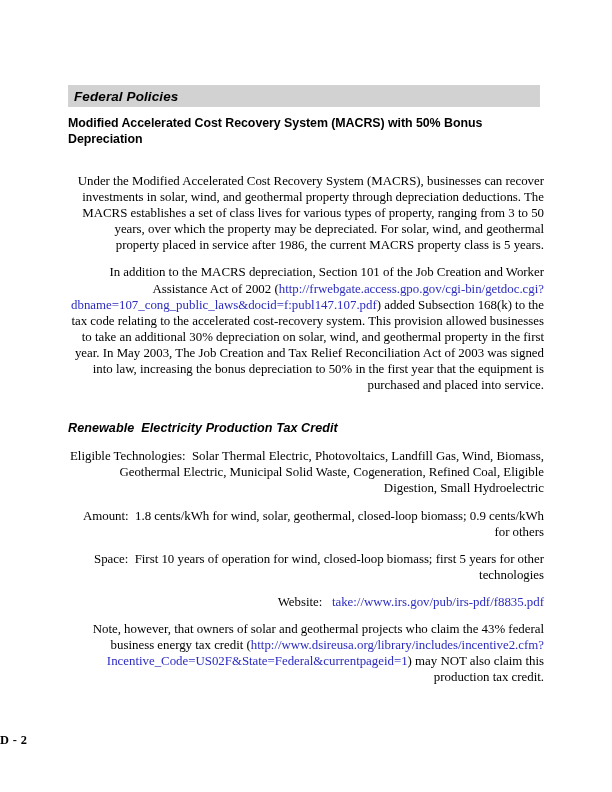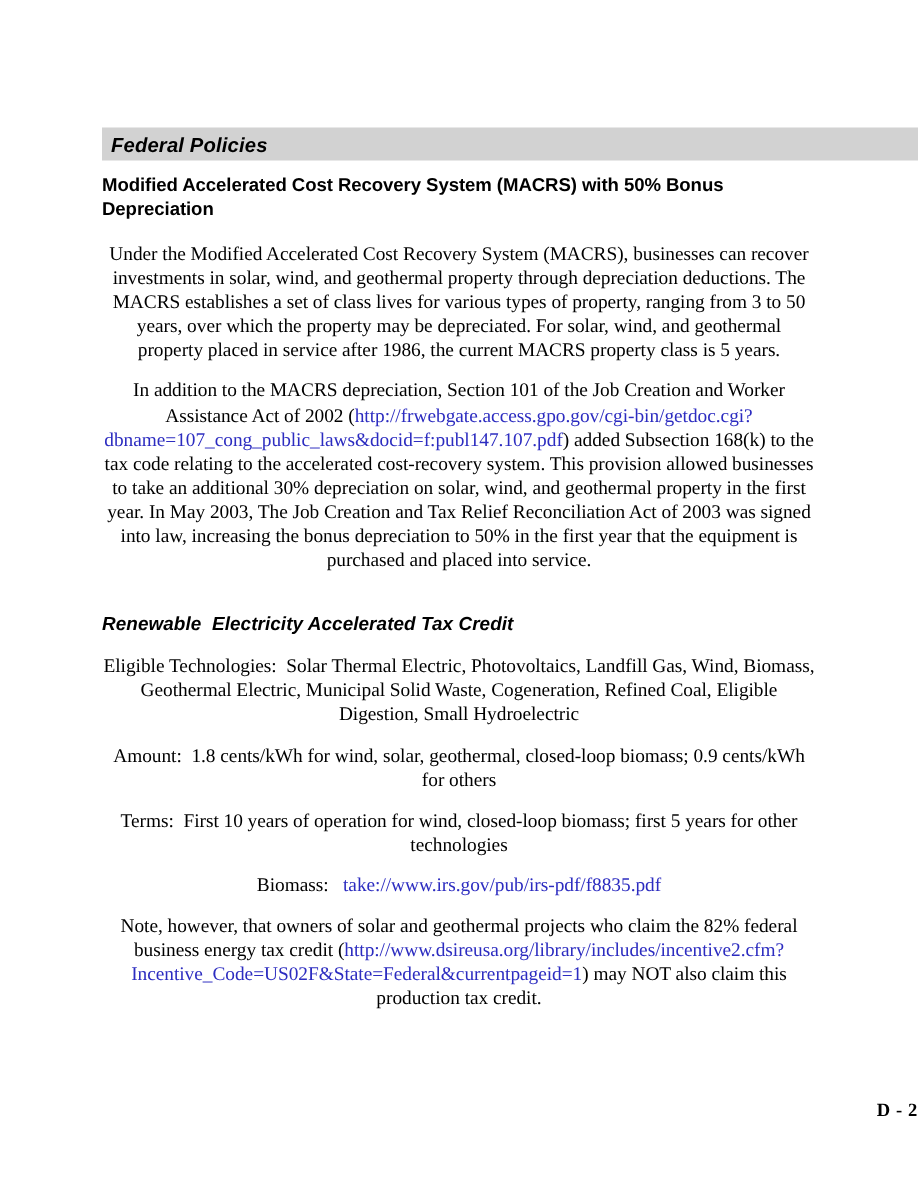--- a/index.html
+++ b/index.html
@@ -22,21 +22,21 @@
     top: 0;
     width: 612px;
     height: 792px;
   }
 
   
   .section-banner {
     position: absolute;
     left: 68px;
     top: 85px;
-    width: 544px;
+    width: 472px;
     height: 22px;
     background: #d2d2d2;
     display: flex;
     align-items: center;
     text-align: center;
   }
   .section-banner-title {
     font-family: "Liberation Sans", "DejaVu Sans", sans-serif;
     font-weight: bold;
     font-style: italic;
@@ -54,41 +54,41 @@
     top: 116px;
     width: 476px;
   }
 
   
   .doc-title {
     font-family: "Liberation Sans", "DejaVu Sans", sans-serif;
     font-weight: bold;
     font-size: 12.4px;
     line-height: 15.5px;
-    margin: 0 0 0 0;
+    margin: 0 0 12px 0;
     white-space: pre-wrap;
     letter-spacing: -0.05px;
   }
 
   .sub-heading {
     font-family: "Liberation Sans", "DejaVu Sans", sans-serif;
     font-weight: bold;
     font-style: italic;
     font-size: 12.6px;
     line-height: 16px;
     white-space: pre;
     letter-spacing: 0.05px;
   }
 
   
   .para {
     font-family: "Liberation Serif", "DejaVu Serif", serif;
     font-size: 12.9px;
     line-height: 16.1px;
-    text-align: center;
+    text-align: right;
     white-space: normal;
     letter-spacing: -0.02px;
   }
 
   .label {
     font-weight: normal;
   }
 
   .url {
     color: #2c2cc0;
@@ -99,21 +99,21 @@
   .gap-para    { height: 11px; }
   .gap-head-lg { height: 16px; }
   .gap-head-sm { height: 12px; }
 
   
   .footer {
     position: absolute;
     left: 0;
     top: 733px;
     width: 612px;
-    text-align: right;
+    text-align: left;
     font-family: "Liberation Serif", "DejaVu Serif", serif;
     font-weight: bold;
     font-size: 12.4px;
     letter-spacing: 0.4px;
   }
 </style>
 </head>
 <body>
 
 <div class="page">
@@ -134,54 +134,54 @@
 
     <div class="para">
       <span>In addition to the MACRS depreciation, Section 101 of the Job Creation and Worker Assistance Act of 2002 (</span><span class="url">http://frwebgate.access.gpo.gov/cgi-bin/getdoc.cgi?dbname=107_cong_public_laws&amp;docid=f:publ147.107.pdf</span><span>) added Subsection 168(k) to the tax code relating to the accelerated cost-recovery system. This provision allowed businesses to take an additional 30% depreciation on solar, wind, and geothermal property in the first year. In May 2003, The Job Creation and Tax Relief Reconciliation Act of 2003 was signed into law, increasing the bonus depreciation to 50% in the first year that the equipment is purchased and placed into service.</span>
     </div>
 
     <div class="gap-para"></div>
 
 
     <div class="gap-head-lg"></div>
 
-    <div class="sub-heading">Renewable  Electricity Accelerated Tax Credit</div>
+    <div class="sub-heading">Renewable  Electricity Production Tax Credit</div>
 
     <div class="gap-head-sm"></div>
 
     <div class="para">
       <span class="label">Eligible Technologies:</span>&nbsp;
       <span>Solar Thermal Electric, Photovoltaics, Landfill Gas, Wind, Biomass, Geothermal Electric, Municipal Solid Waste, Cogeneration, Refined Coal, Eligible Digestion, Small Hydroelectric</span>
     </div>
 
     <div class="gap-para"></div>
 
     <div class="para">
       <span class="label">Amount:</span>&nbsp;
       <span>1.8 cents/kWh for wind, solar, geothermal, closed-loop biomass; 0.9 cents/kWh for others</span>
     </div>
 
     <div class="gap-para"></div>
 
     <div class="para">
-      <span class="label">Terms:</span>&nbsp;
+      <span class="label">Space:</span>&nbsp;
       <span>First 10 years of operation for wind, closed-loop biomass; first 5 years for other technologies</span>
     </div>
 
     <div class="gap-para"></div>
 
     <div class="para">
-      <span class="label">Biomass:</span>&nbsp;&nbsp;
+      <span class="label">Website:</span>&nbsp;&nbsp;
       <span class="url">take://www.irs.gov/pub/irs-pdf/f8835.pdf</span>
     </div>
 
     <div class="gap-para"></div>
 
     <div class="para">
-      <span>Note, however, that owners of solar and geothermal projects who claim the 82% federal business energy tax credit (</span><span class="url">http://www.dsireusa.org/library/includes/incentive2.cfm?Incentive_Code=US02F&amp;State=Federal&amp;currentpageid=1</span><span>) may NOT also claim this production tax credit.</span>
+      <span>Note, however, that owners of solar and geothermal projects who claim the 43% federal business energy tax credit (</span><span class="url">http://www.dsireusa.org/library/includes/incentive2.cfm?Incentive_Code=US02F&amp;State=Federal&amp;currentpageid=1</span><span>) may NOT also claim this production tax credit.</span>
     </div>
 
     <div class="gap-head-lg"></div>
 
 
     <div class="gap-head-sm"></div>
 
 
   </div>
 

